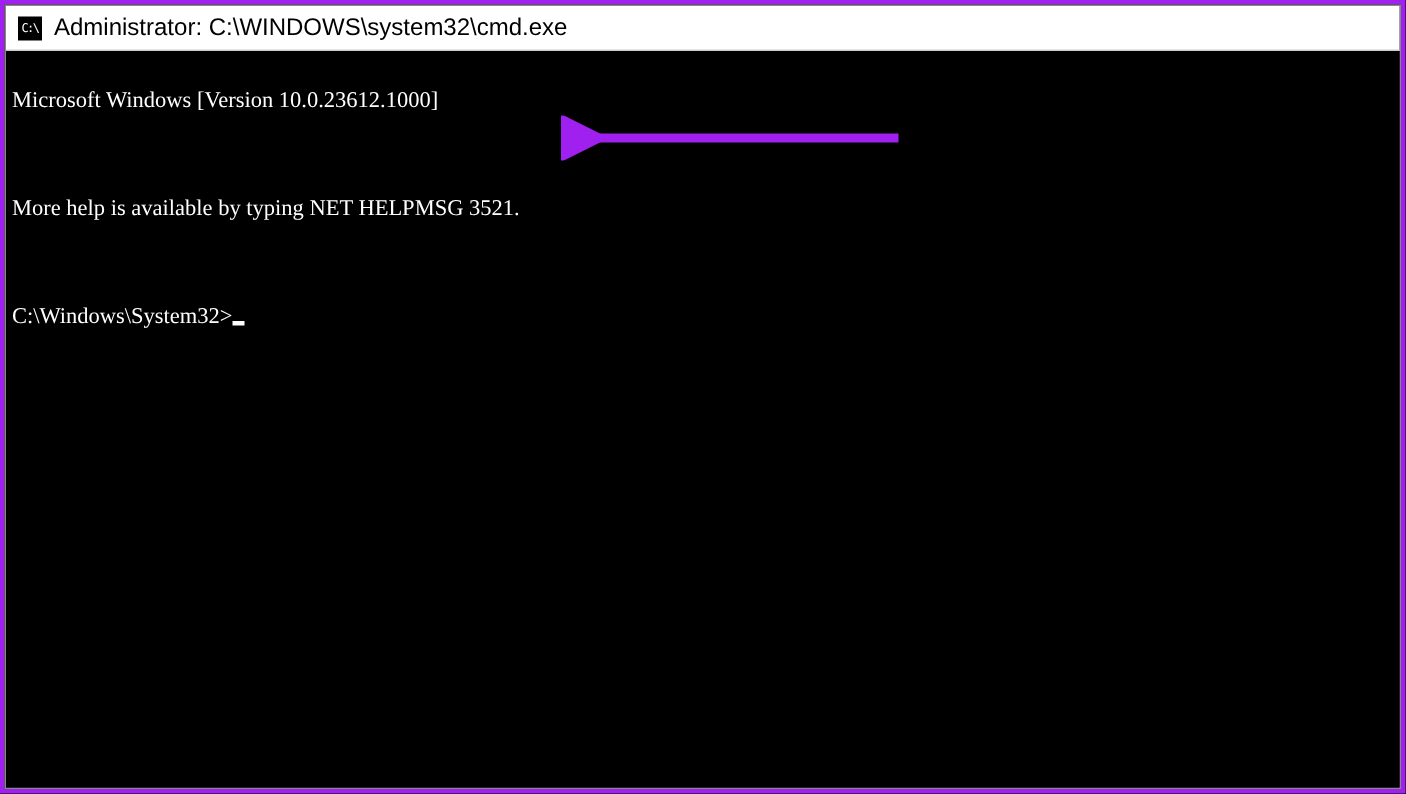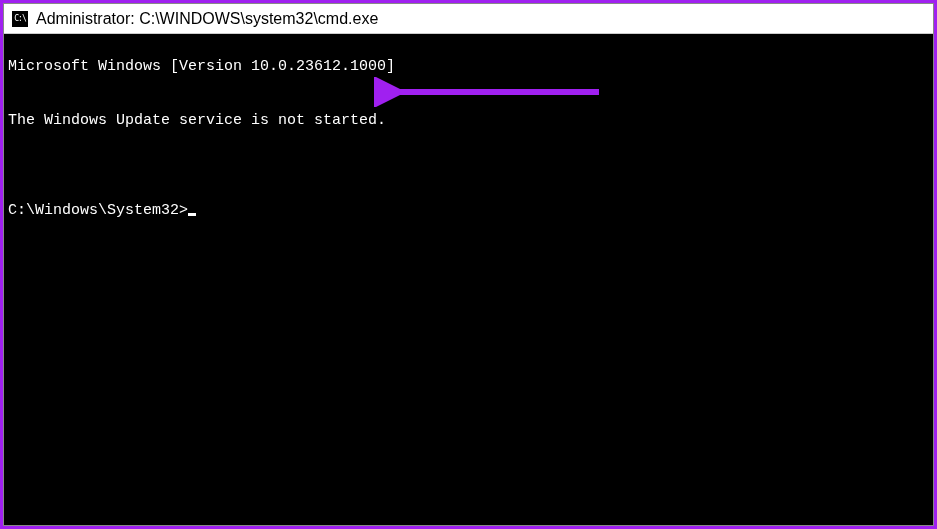--- a/index.html
+++ b/index.html
@@ -54,20 +54,21 @@
       color: #fff;
       font-family: Consolas, "Courier New", monospace;
       font-size: 15px;
       line-height: 1.2;
       padding: 6px 4px;
       white-space: pre;
       position: relative;
     }
     .terminal-line {
       display: block;
+      font-family: Liberation Serif, serif;
     }
     .cursor {
       display: inline-block;
       width: 8px;
       height: 3px;
       background: #fff;
       vertical-align: baseline;
       position: relative;
       top: 2px;
     }
@@ -80,22 +81,22 @@
 <body>
 
 <div class="window">
   <div class="titlebar">
     <div class="titlebar-icon">C:\</div>
     <div class="titlebar-text">Administrator: C:\WINDOWS\system32\cmd.exe</div>
   </div>
   <div class="terminal">
 <span class="terminal-line">Microsoft Windows [Version 10.0.23612.1000]</span>
 <span class="terminal-line"></span>
-<span class="terminal-line">The Windows Update service is not started.</span>
 <span class="terminal-line"></span>
+<span class="terminal-line">More help is available by typing NET HELPMSG 3521.</span>
 <span class="terminal-line"></span>
 <span class="terminal-line"></span>
 <span class="terminal-line"><span>C:\Windows\System32&gt;</span><span class="cursor"></span></span>
     <svg class="arrow-annotation" style="left:370px; top:43px;" width="230" height="30" viewBox="0 0 230 30">
       <defs>
         <marker id="arrowhead" markerWidth="14" markerHeight="14" refX="2" refY="7" orient="auto">
           <polygon points="14 0, 0 7, 14 14" fill="#a020f0"></polygon>
         </marker>
       </defs>
       <line x1="225" y1="15" x2="20" y2="15" stroke="#a020f0" stroke-width="6" marker-end="url(#arrowhead)"></line>

